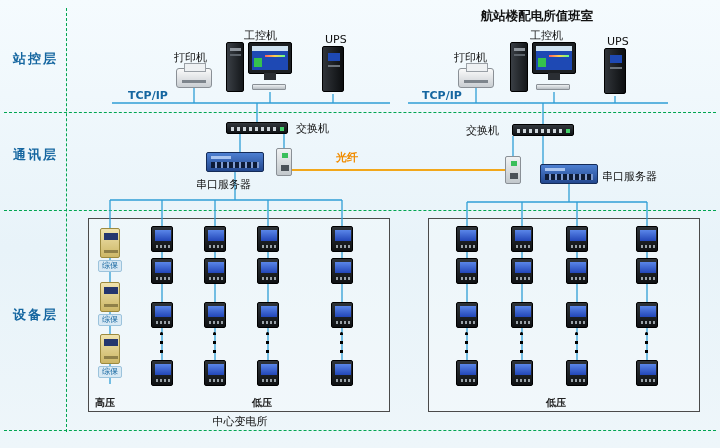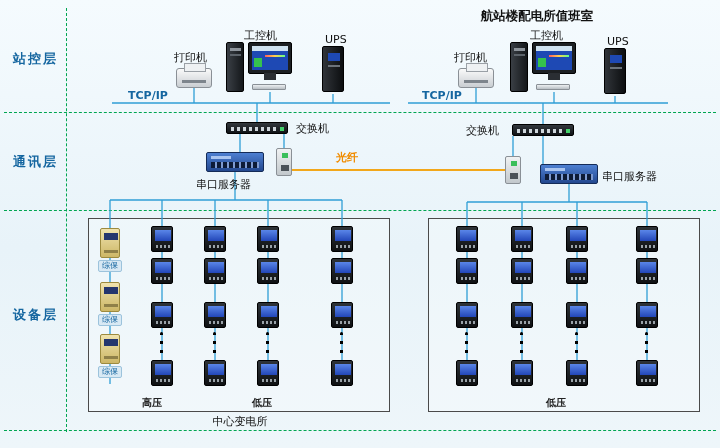--- a/index.html
+++ b/index.html
@@ -88,21 +88,21 @@
 <body>
 
 <div id="stage">
 
   <div class="dash-v" style="left:66px; top:8px; height:424px;"></div>
   <div class="dash-h" style="left:4px; top:112px; width:712px;"></div>
   <div class="dash-h" style="left:4px; top:210px; width:712px;"></div>
   <div class="dash-h" style="left:4px; top:430px; width:712px;"></div>
 
   <div class="layer-lbl" style="left:13px; top:50px;">站控层</div>
-  <div class="layer-lbl" style="left:13px; top:153px;">通讯层</div>
+  <div class="layer-lbl" style="left:13px; top:146px;">通讯层</div>
   <div class="layer-lbl" style="left:13px; top:306px;">设备层</div>
 
   <svg class="wires" width="720" height="448">
     <g stroke="#2f9ed6" stroke-width="1.3" fill="none">
 
       <path d="M194,86 V103"></path>
         <path d="M270,92 V103"></path>
         <path d="M333,94 V103"></path>
       <path d="M112,103 H390"></path>
         <path d="M257,103 V122"></path>
@@ -157,21 +157,21 @@
   <div class="txt orange" style="left:336px; top:150px;">光纤</div>
 
   <div class="devbox" style="left:88px; top:218px; width:302px; height:194px;"></div>
   <div class="prot" style="left:100px; top:228px;"></div>
   <div class="prot-lbl" style="left:98px; top:260px;">综保</div>
   <div class="prot" style="left:100px; top:282px;"></div>
   <div class="prot-lbl" style="left:98px; top:314px;">综保</div>
   <div class="prot" style="left:100px; top:334px;"></div>
   <div class="prot-lbl" style="left:98px; top:366px;">综保</div>
 
-  <div class="txt small-lbl" style="left:95px; top:396px;margin-left:47px;">高压</div>
+  <div class="txt small-lbl" style="left:95px; top:396px;">高压</div>
   <div class="txt small-lbl" style="left:252px; top:396px;">低压</div>
   <div class="txt" style="left:160px; top:414px; width:160px; text-align:center;">中心变电所</div>
 
   <div class="txt title" style="left:452px; top:8px; width:170px;">航站楼配电所值班室</div>
   <div class="txt" style="left:530px; top:28px;">工控机</div>
   <div class="txt" style="left:454px; top:50px;">打印机</div>
   <div class="txt" style="left:607px; top:35px;">UPS</div>
   <div class="txt blue" style="left:410px; top:89px;">TCP/IP</div>
 
   <div class="printer" style="left:458px; top:68px;"></div>

